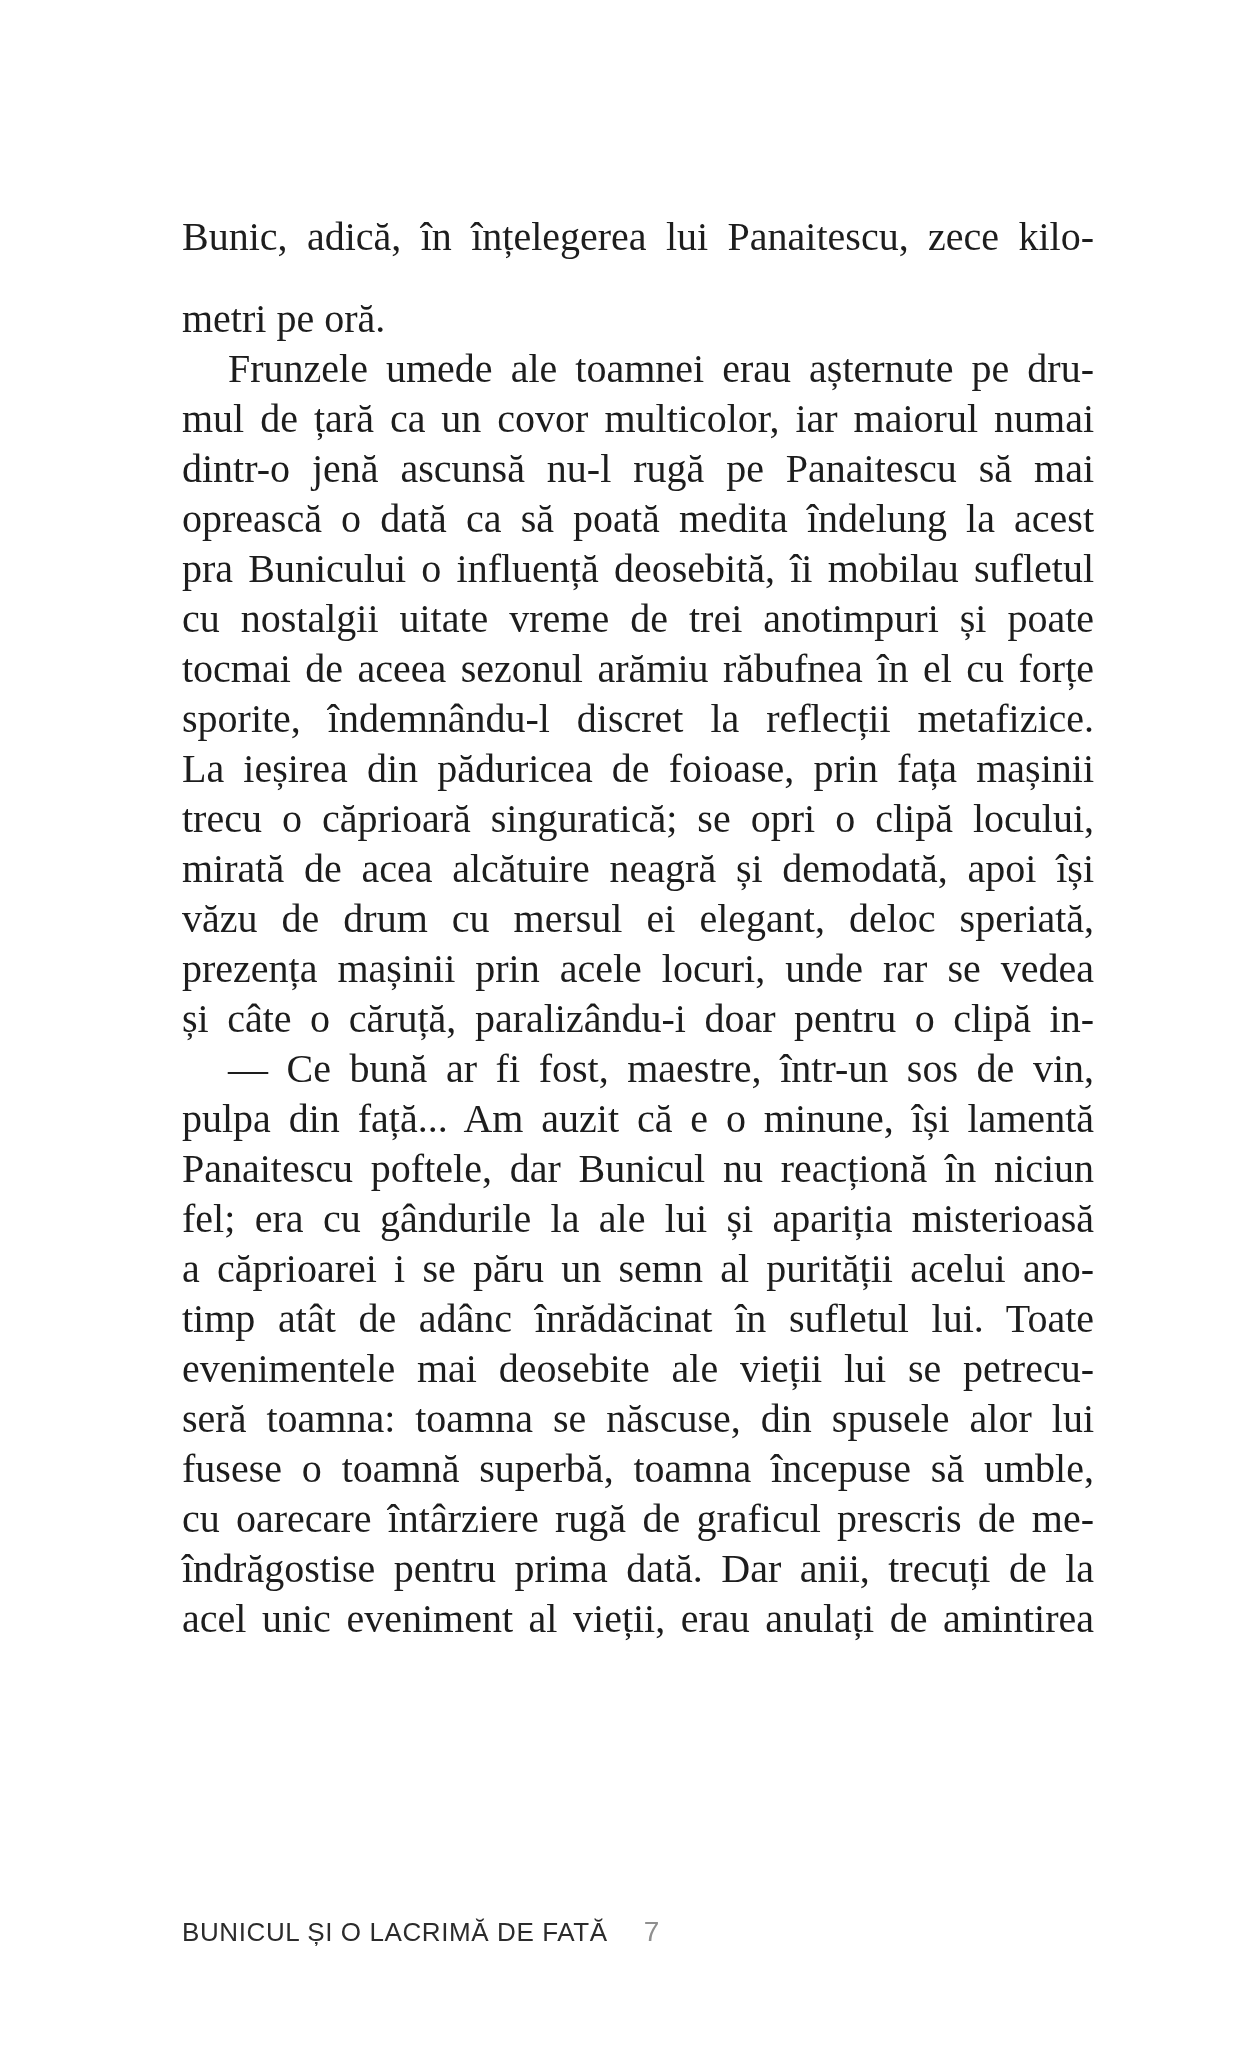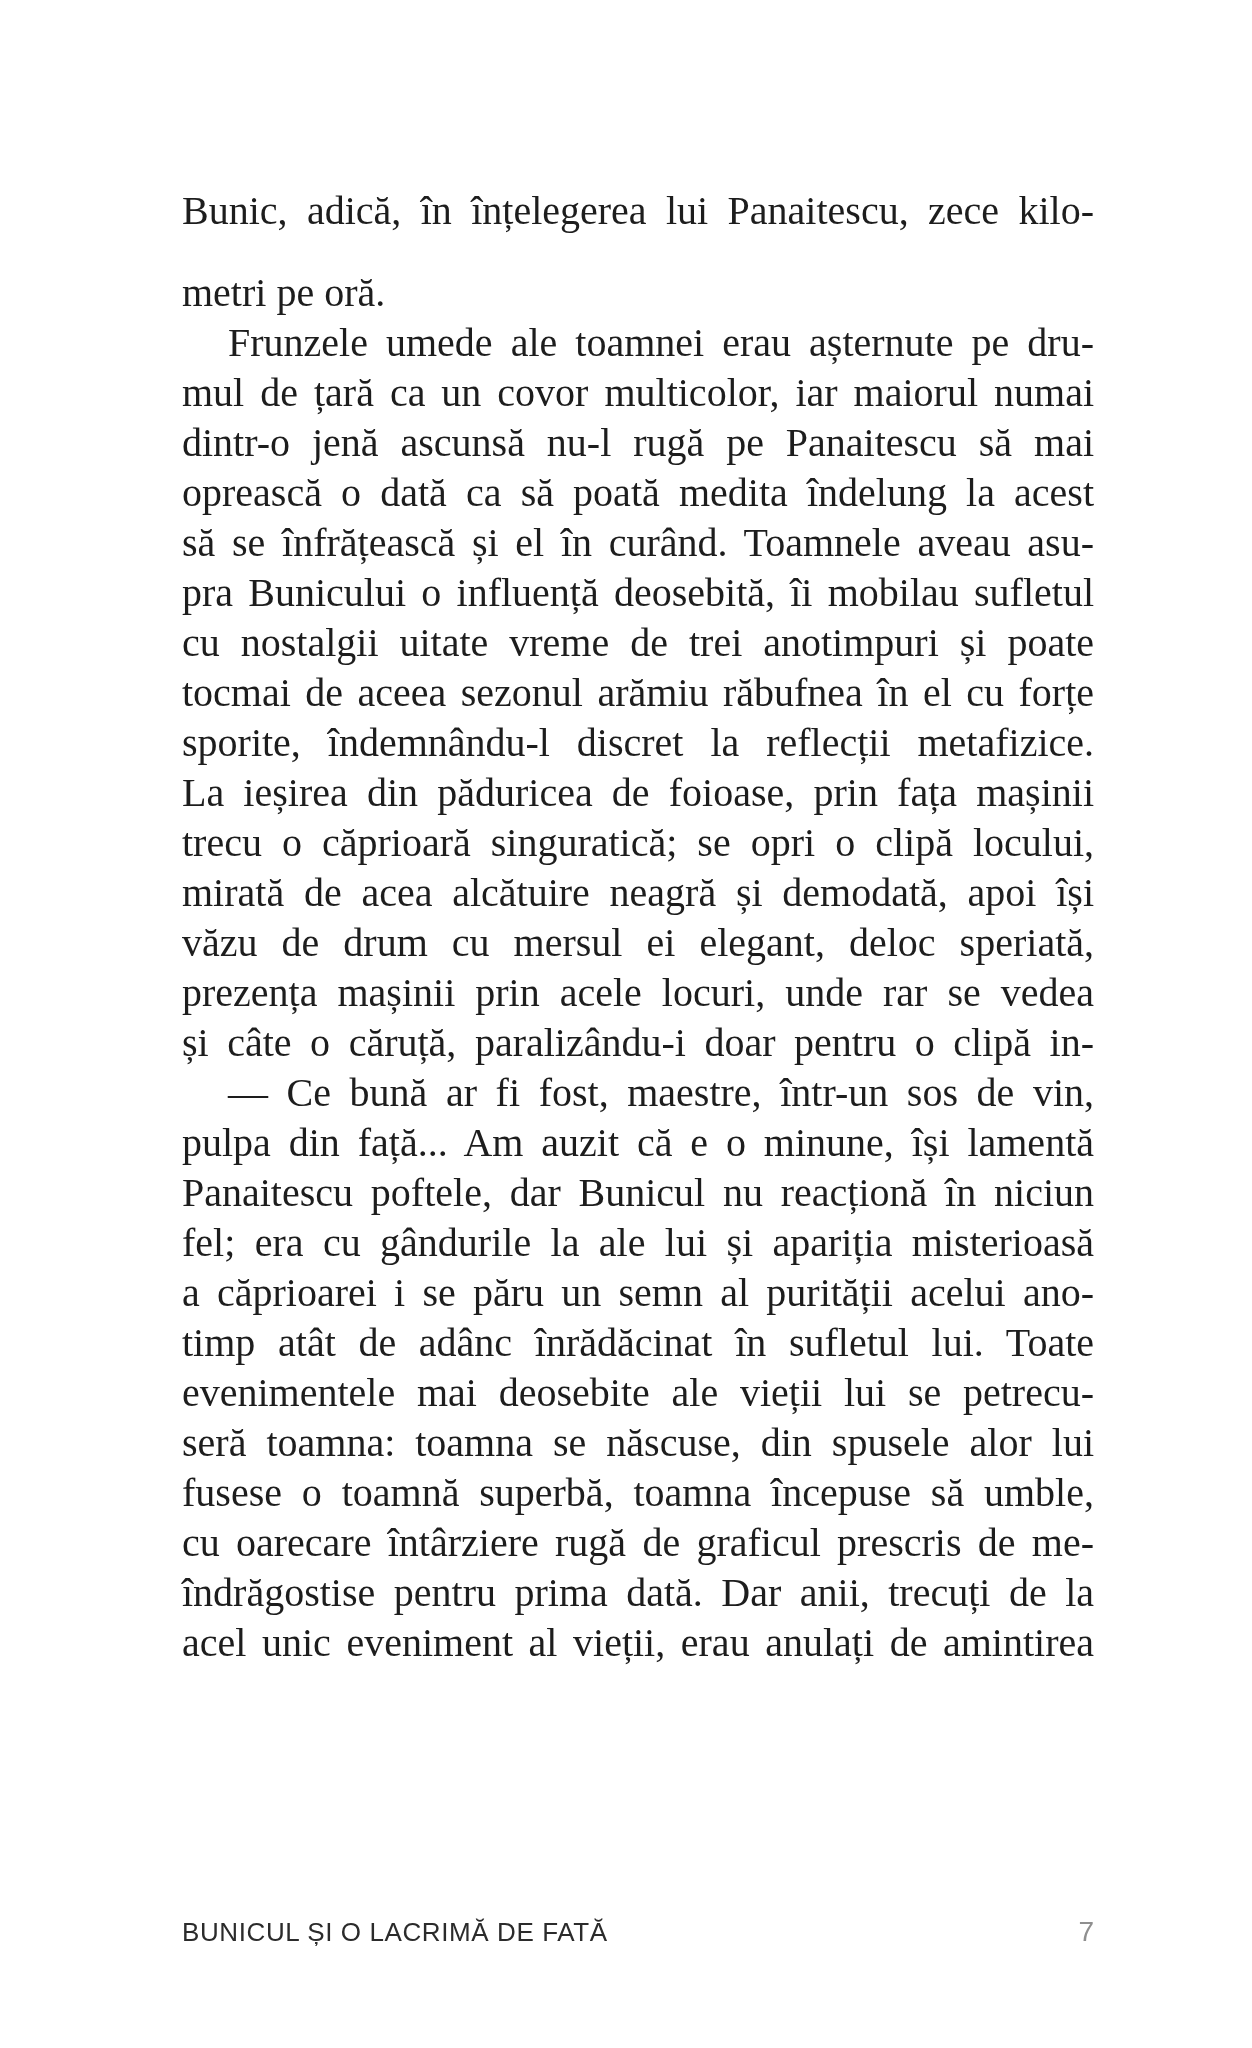--- a/index.html
+++ b/index.html
@@ -11,21 +11,21 @@
     position: relative;
     width: 1252px;
     height: 2048px;
     background: #ffffff;
     overflow: hidden;
     font-family: "Liberation Serif", serif;
   }
   .text-block {
     position: absolute;
     left: 182px;
-    top: 186px;
+    top: 212px;
     width: 912px;
     font-size: 40px;
     line-height: 50px;
     color: #1d1d1d;
     -webkit-font-smoothing: antialiased;
   }
   .line {
     text-align: justify;
     text-align-last: justify;
     white-space: normal;
@@ -38,21 +38,21 @@
   .line.indent {
     text-indent: 46px;
     font-family: Liberation Serif, serif;
   }
   .footer {
     position: absolute;
     left: 182px;
     top: 1916px;
     width: 912px;
     display: flex;
-    justify-content: space-between;
+    justify-content: flex-start;
     align-items: baseline;
     font-family: "Liberation Sans", sans-serif;
   }
   .running-title {
     font-size: 26px;
     letter-spacing: 0.6px;
     font-weight: 400;
     color: #2b2b2b;
   }
   .page-number {
@@ -65,21 +65,20 @@
 <body>
 
 <div id="page">
   <div class="text-block">
       <div class="line">Bunic, adică, în înțelegerea lui Panaitescu, zece kilo-</div>
       <div class="line plain">metri pe oră.</div>
       <div class="line indent">Frunzele umede ale toamnei erau așternute pe dru-</div>
       <div class="line">mul de țară ca un covor multicolor, iar maiorul numai</div>
       <div class="line">dintr-o jenă ascunsă nu-l rugă pe Panaitescu să mai</div>
       <div class="line">oprească o dată ca să poată medita îndelung la acest</div>
-      <div class="line">să se înfrățească și el în curând. Toamnele aveau asu-</div>
       <div class="line">pra Bunicului o influență deosebită, îi mobilau sufletul</div>
       <div class="line">cu nostalgii uitate vreme de trei anotimpuri și poate</div>
       <div class="line">tocmai de aceea sezonul arămiu răbufnea în el cu forțe</div>
       <div class="line">sporite, îndemnându-l discret la reflecții metafizice.</div>
       <div class="line">La ieșirea din păduricea de foioase, prin fața mașinii</div>
       <div class="line">trecu o căprioară singuratică; se opri o clipă locului,</div>
       <div class="line">mirată de acea alcătuire neagră și demodată, apoi își</div>
       <div class="line">văzu de drum cu mersul ei elegant, deloc speriată,</div>
       <div class="line">prezența mașinii prin acele locuri, unde rar se vedea</div>
       <div class="line">și câte o căruță, paralizându-i doar pentru o clipă in-</div>

